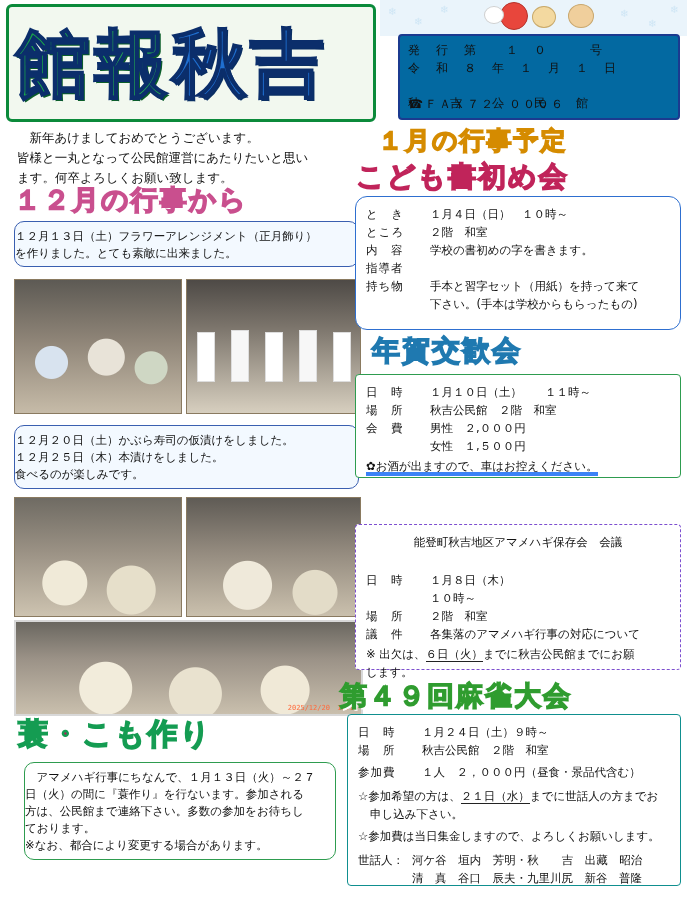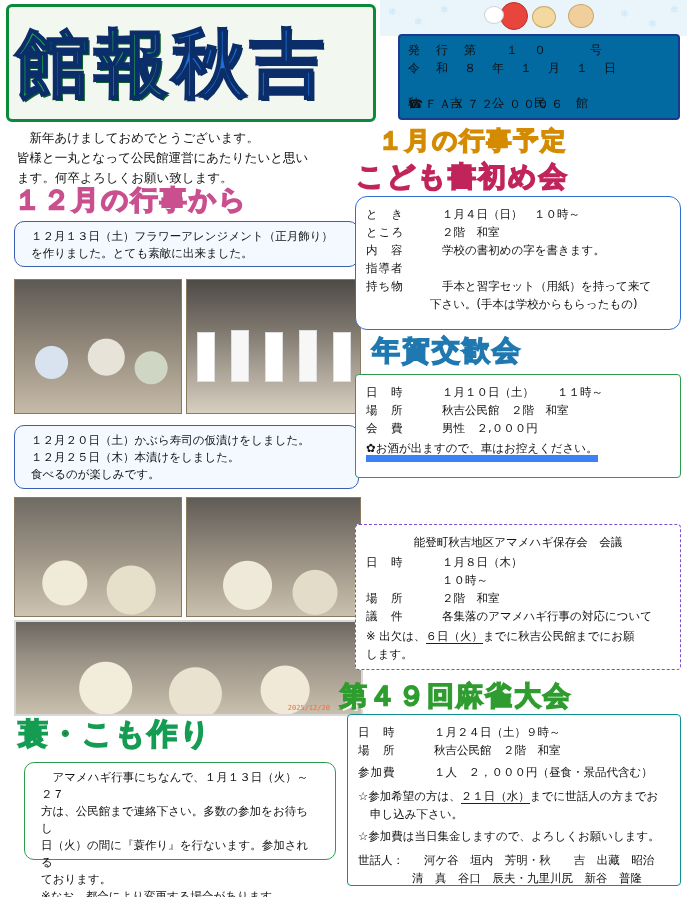--- a/index.html
+++ b/index.html
@@ -115,21 +115,21 @@
     text-shadow:2px 2px 0 #ffffff;
   }
 
   
   .lbox{
     position:absolute;
     border:1px solid #3a5fb0;
     border-radius:10px;
     background:#f3f9ff;
     font-size:11.5px;line-height:17px;
-    padding:6px 16px;
+    padding:6px 0;
     box-sizing:border-box;
   }
   .lbox p{margin:0;}
 
   .photo{
     position:absolute;
     background:#b9a98d;
     border:1px solid #8a7a60;
     overflow:hidden;
   }
@@ -153,25 +153,25 @@
     padding:8px 10px;
   }
   .rbox-dash{
     border:1px dashed #7d4fd0;border-radius:4px;background:#ffffff;
     padding:8px 10px;
   }
   .rbox-teal{
     border:1px solid #0f8f8f;border-radius:4px;background:#ffffff;
     padding:8px 10px;
   }
-  .row{display:flex;gap:12px;}
+  .row{display:flex;gap:0;}
   .lab{width:64px;flex:0 0 64px;letter-spacing:1px;}
   .val{flex:1;}
   .indent{padding-left:64px;}
-  .u-red{border-bottom:7px solid #3b82f6;}
+  .u-red{border-bottom:4px solid #3b82f6;font-family:Liberation Serif, serif;}
   .u-blk{border-bottom:1px solid #222;}
 </style>
 </head>
 <body>
 
 <div class="page">
 
   <div class="topart">
     <div class="ball" style="left:120px;top:2px;width:26px;height:26px;background:#e8463c;border:1px solid #b5332b;"></div>
     <div class="ball" style="left:152px;top:6px;width:22px;height:20px;background:#f3d9a0;border:1px solid #c8a96a;"></div>
@@ -257,22 +257,22 @@
       radial-gradient(circle at 52% 78%, #e9e2cf 0 26px, transparent 27px),
       radial-gradient(circle at 78% 74%, #f0e9d7 0 24px, transparent 25px),
       linear-gradient(180deg,#6a6760 0%,#9b9287 40%,#c9bfad 100%);"></div>
     <div class="ph-stamp">2025/12/20　10:16</div>
   </div>
 
   <div class="wordart wa-mino" style="position:absolute;left:18px;top:714px;">蓑・こも作り</div>
 
   <div class="lbox" style="left:24px;top:762px;width:312px;height:98px;border:1px solid #2e9c4f;background:#ffffff;">
     <p>　アマメハギ行事にちなんで、１月１３日（火）～２７</p>
+    <p>日（火）の間に『蓑作り』を行ないます。参加される</p>
     <p>方は、公民館まで連絡下さい。多数の参加をお待ちし</p>
-    <p>日（火）の間に『蓑作り』を行ないます。参加される</p>
     <p>ております。</p>
     <p>※なお、都合により変更する場合があります。</p>
   </div>
 
   <div class="wordart wa-jan" style="position:absolute;left:378px;top:124px;">１月の行事予定</div>
   <div class="wordart wa-kodomo" style="position:absolute;left:356px;top:158px;">こども書初め会</div>
 
   <div class="rbox rbox-blue" style="left:355px;top:196px;width:326px;height:134px;">
     <div class="row">
       <span class="lab">と　き</span>
@@ -306,28 +306,29 @@
     <div class="row">
       <span class="lab">場　所</span>
       <span class="val">秋吉公民館　２階　和室</span>
     </div>
     <div class="row">
       <span class="lab">会　費</span>
       <span class="val">男性　２,０００円</span>
     </div>
     <div class="row">
       <span class="lab"></span>
+      <span class="val">女性　１,５００円</span>
     </div>
     <div style="margin-top:2px;">
       <span class="u-red">✿お酒が出ますので、車はお控えください。</span>
     </div>
   </div>
 
   <div class="rbox rbox-dash" style="left:355px;top:524px;width:326px;height:146px;">
-    <div style="text-align:center;margin-bottom:2px;">能登町秋吉地区アマメハギ保存会　会議</div>
+    <div style="text-align:center;margin-bottom:20px;">能登町秋吉地区アマメハギ保存会　会議</div>
     <div class="row">
       <span class="lab">日　時</span>
       <span class="val">１月８日（木）</span>
     </div>
     <div class="row">
       <span class="lab"></span>
       <span class="val">１０時～</span>
     </div>
     <div class="row">
       <span class="lab">場　所</span>

